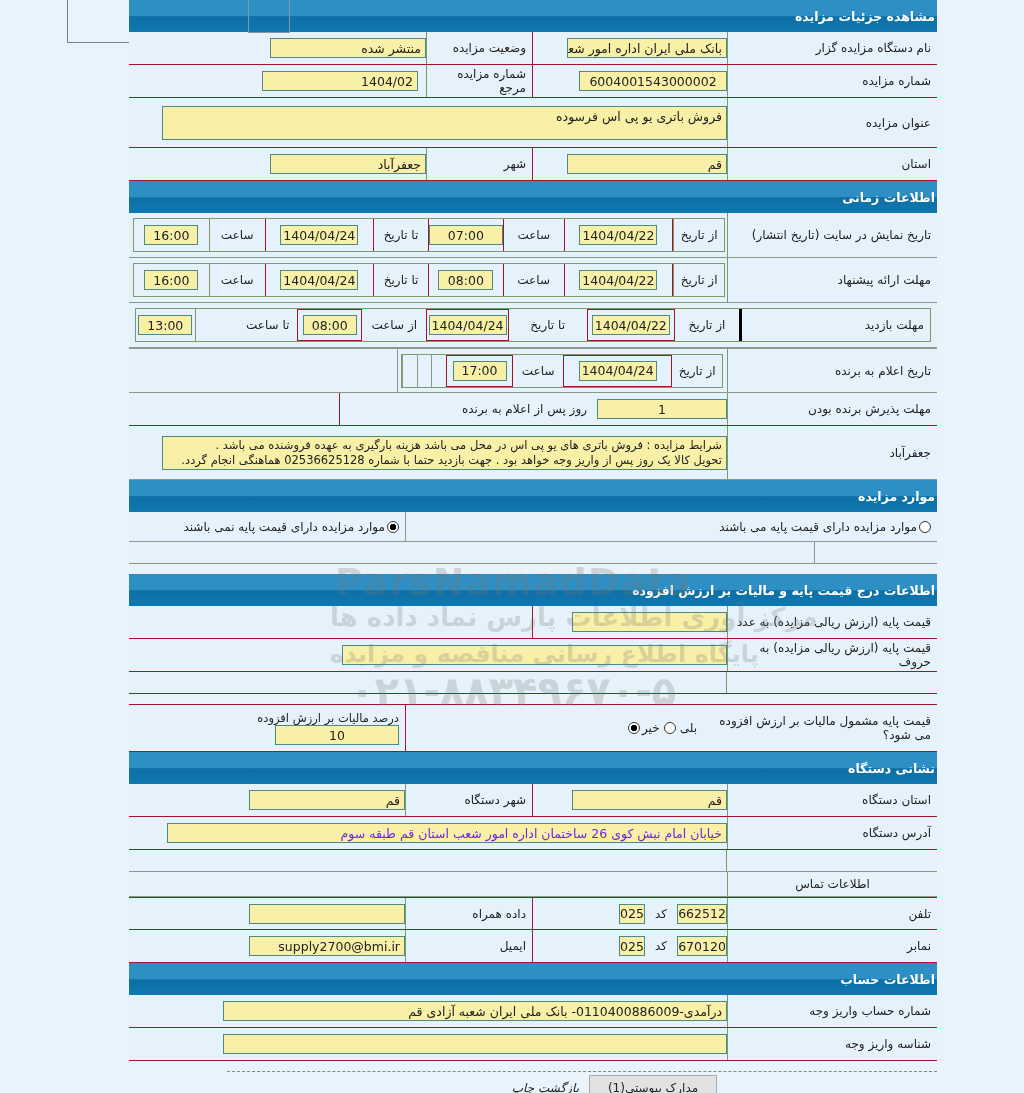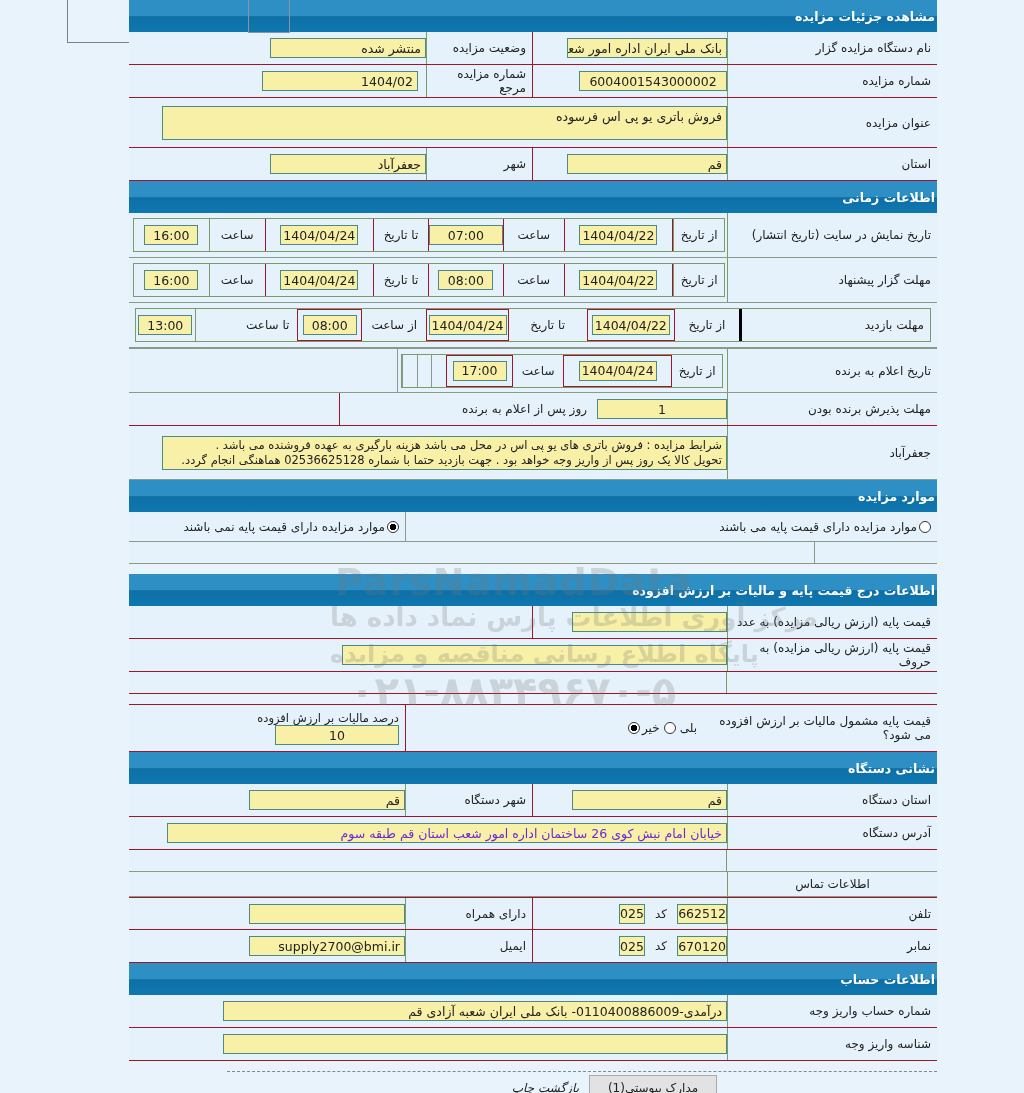--- a/index.html
+++ b/index.html
@@ -123,21 +123,21 @@
         <div style="width:55px;text-align:center;border-left:1px solid #7a9b6a;height:100%;display:flex;align-items:center;justify-content:center">ساعت</div>
         <div style="width:75px;display:flex;justify-content:center">
           <div class="inp ltr" style="width:54px">16:00</div>
         </div>
       </div>
     </div>
   </div>
 
   <div class="row" style="height:45px">
     <div class="cell lbl" style="width:210px">
-        <span>مهلت گزار پیشنهاد</span>
+        <span>مهلت ارائه پیشنهاد</span>
       </div>
     <div class="cell" style="width:598px;padding:0 2px 0 6px">
       <div class="gbox" style="height:34px;width:592px">
         <div style="width:50px;text-align:center;border-left:1px solid #7a9b6a;height:100%;display:flex;align-items:center;justify-content:center">از تاریخ</div>
         <div class="box" style="height:100%;width:110px;justify-content:center;border-top:none;border-bottom:none">
           <div class="inp ltr" style="width:78px">1404/04/22</div>
         </div>
         <div style="width:60px;text-align:center">ساعت</div>
         <div class="box" style="height:100%;width:76px;justify-content:center;border-top:none;border-bottom:none">
           <div class="inp ltr" style="width:55px">08:00</div>
@@ -319,21 +319,21 @@
   <div class="row red-b" style="height:33px;border-top:1px solid #a0152a">
     <div class="cell lbl" style="width:210px">
         <span>تلفن</span>
       </div>
     <div class="cell lbl-r" style="width:195px;padding-right:0">
       <div class="inp ltr" style="width:50px">36625128</div>
       <span style="margin:0 10px">کد</span>
       <div class="inp ltr" style="width:26px">025</div>
     </div>
     <div class="cell lbl" style="width:127px">
-        <span>دارای همراه</span>
+        <span>داده همراه</span>
       </div>
     <div class="cell" style="width:276px;padding-right:0">
       <div class="inp" style="width:156px"></div>
     </div>
   </div>
   <div class="row red-b" style="height:33px">
     <div class="cell lbl" style="width:210px">
         <span>نمابر</span>
       </div>
     <div class="cell lbl-r" style="width:195px;padding-right:0">

